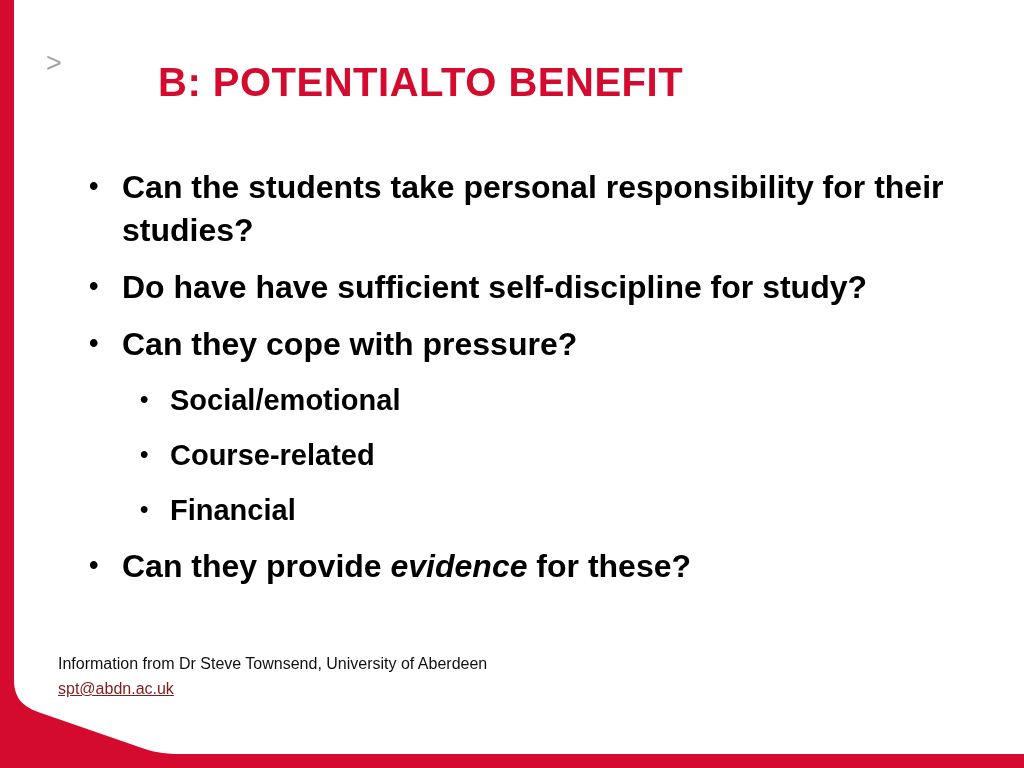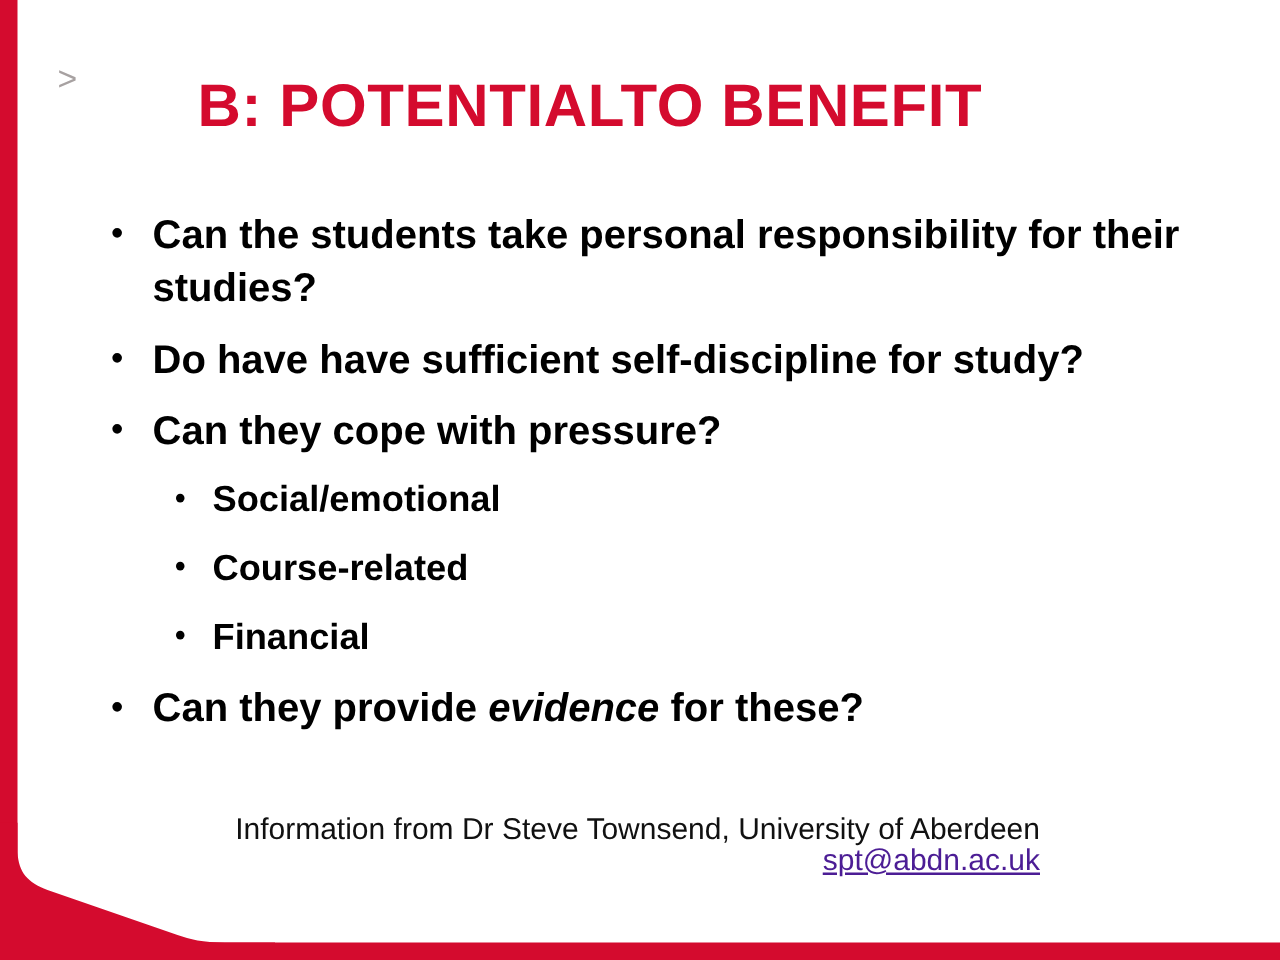--- a/index.html
+++ b/index.html
@@ -9,36 +9,36 @@
   }
   .left-bar{position:absolute;left:0;top:0;width:14px;height:768px;background:#d40b2e;}
   .bottom-bar{position:absolute;left:0;bottom:0;width:1024px;height:14px;background:#d40b2e;}
   .corner{position:absolute;left:0;bottom:0;display:block;}
   .chevron{
     position:absolute;left:46px;top:50px;
     font-size:27px;color:#a7a1a1;font-weight:400;line-height:1;
   }
   .title{
     position:absolute;left:158px;top:60px;
-    font-size:48px;font-weight:bold;color:#d40b2e;line-height:1.1;
+    font-size:40px;font-weight:bold;color:#d40b2e;line-height:1.1;
     white-space:nowrap;letter-spacing:0.5px;
   }
   .content{position:absolute;left:88px;top:166px;width:870px;}
   .content ul{list-style:none;margin:0;padding:0;}
   .content li{position:relative;font-weight:bold;color:#000;}
   .content li.l1{font-size:32px;line-height:43px;padding-left:34px;margin-bottom:14px;}
   .content li.l1 .dot{position:absolute;left:1px;top:-1px;font-size:27px;}
   .content li.l2{font-size:29px;line-height:40px;margin-left:52px;padding-left:30px;margin-bottom:15px;}
   .content li.l2 .dot{position:absolute;left:0;top:-1px;font-size:24px;}
   .content em{font-style:italic;font-weight:bold;text-align:center;}
   .footer{
-    position:absolute;left:72px;top:651px;width:760px;text-align:right;
-    font-size:24px;color:#111111;line-height:25px;font-weight:400;
+    position:absolute;left:58px;top:651px;width:760px;text-align:left;
+    font-size:16px;color:#111111;line-height:25px;font-weight:400;
   }
-  .footer .email{color:#4c1d95;text-decoration:underline;cursor:pointer;}
+  .footer .email{color:#7f1d1d;text-decoration:underline;cursor:pointer;}
   .logo{
     position:absolute;left:812px;top:648px;
     font-size:56px;font-weight:bold;letter-spacing:-2px;
     color:#161616;line-height:1;white-space:nowrap;
   }
   .logo .caret{color:#d40b2e;}
 </style>
 </head>
 <body>
 

